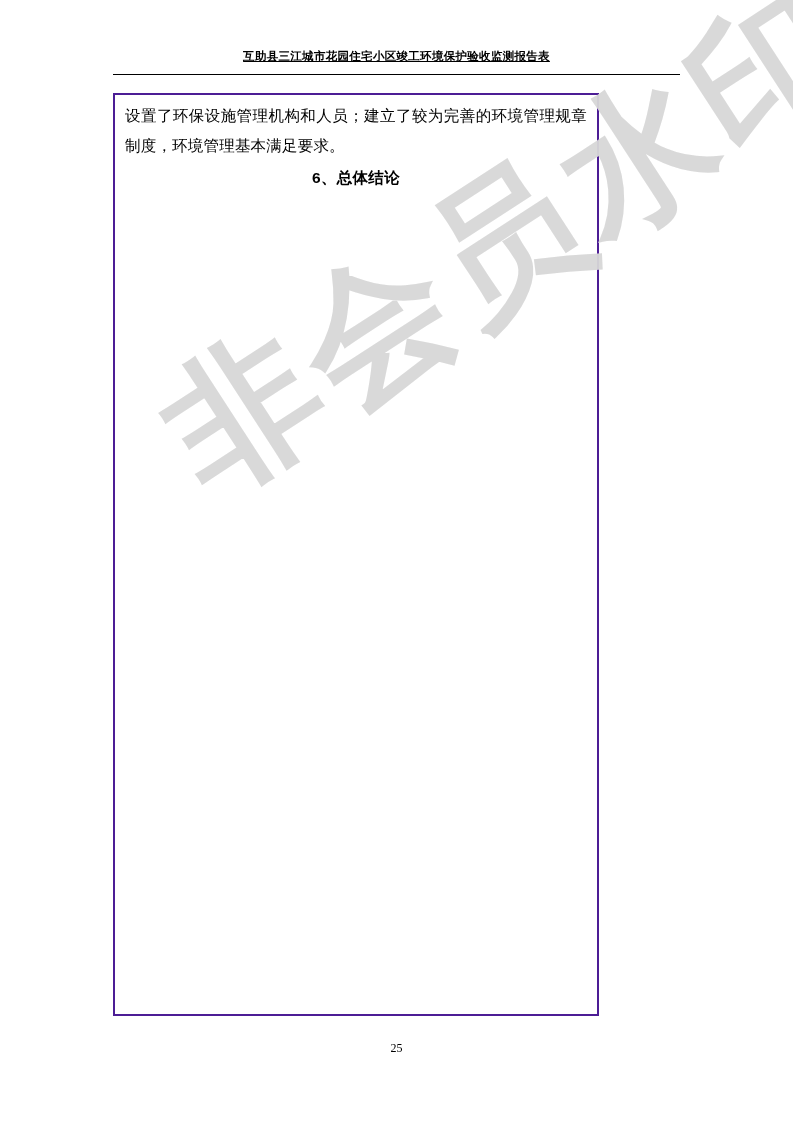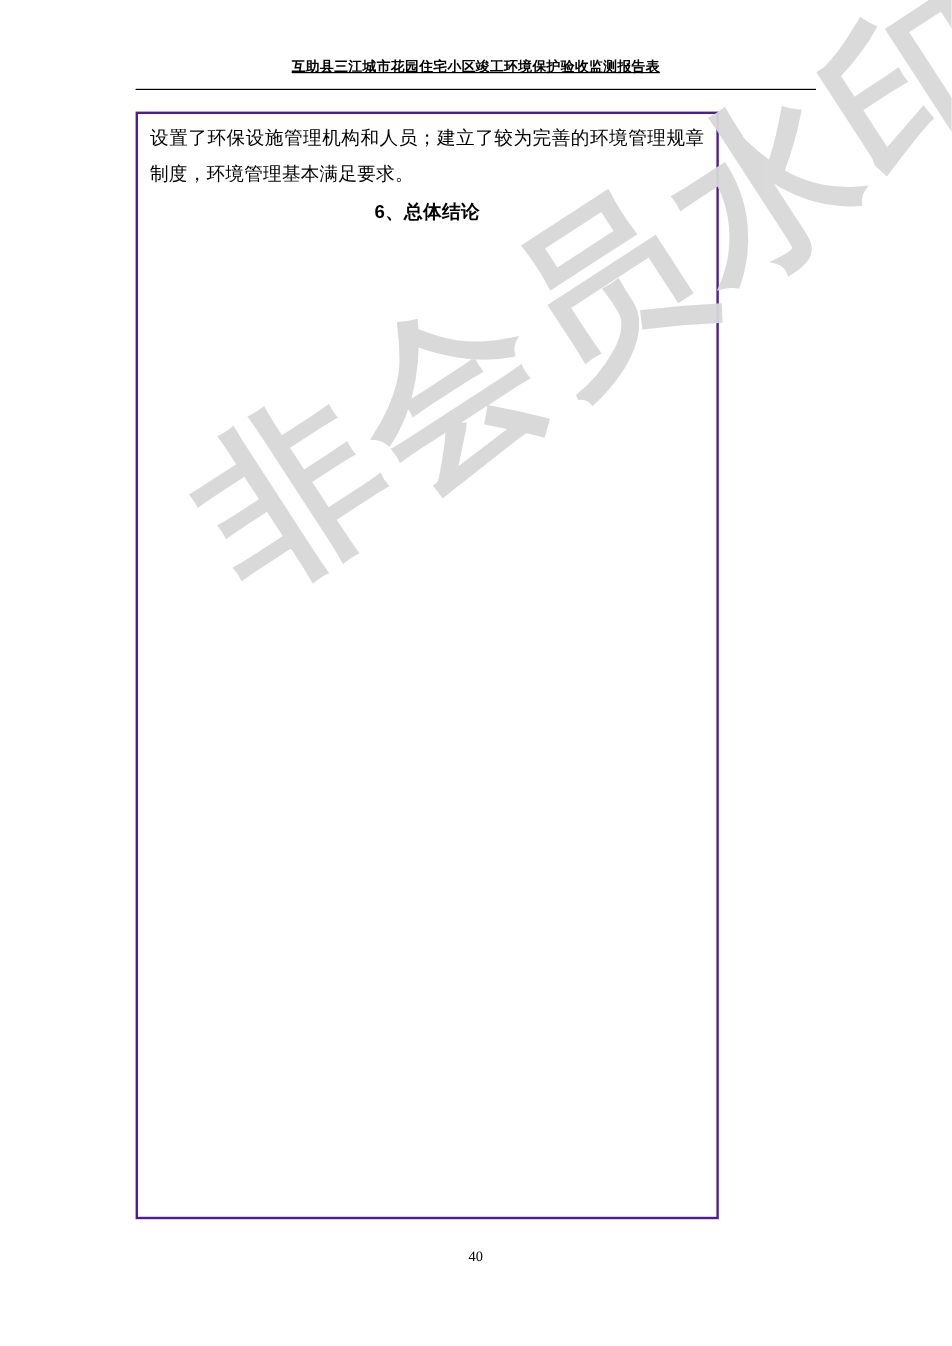--- a/index.html
+++ b/index.html
@@ -144,16 +144,16 @@
       <div class="para">设置了环保设施管理机构和人员；建立了较为完善的环境管理规章制度，环境管理基本满足要求。</div>
       <div class="heading">6、总体结论</div>
     </div>
   </div>
 
   <div class="watermark">
     <span>非会员水印</span>
   </div>
 
   <div class="footer">
-    <span class="page-number">40</span>
+    <span class="page-number">25</span>
   </div>
 
 </div>
 
 </body></html>

